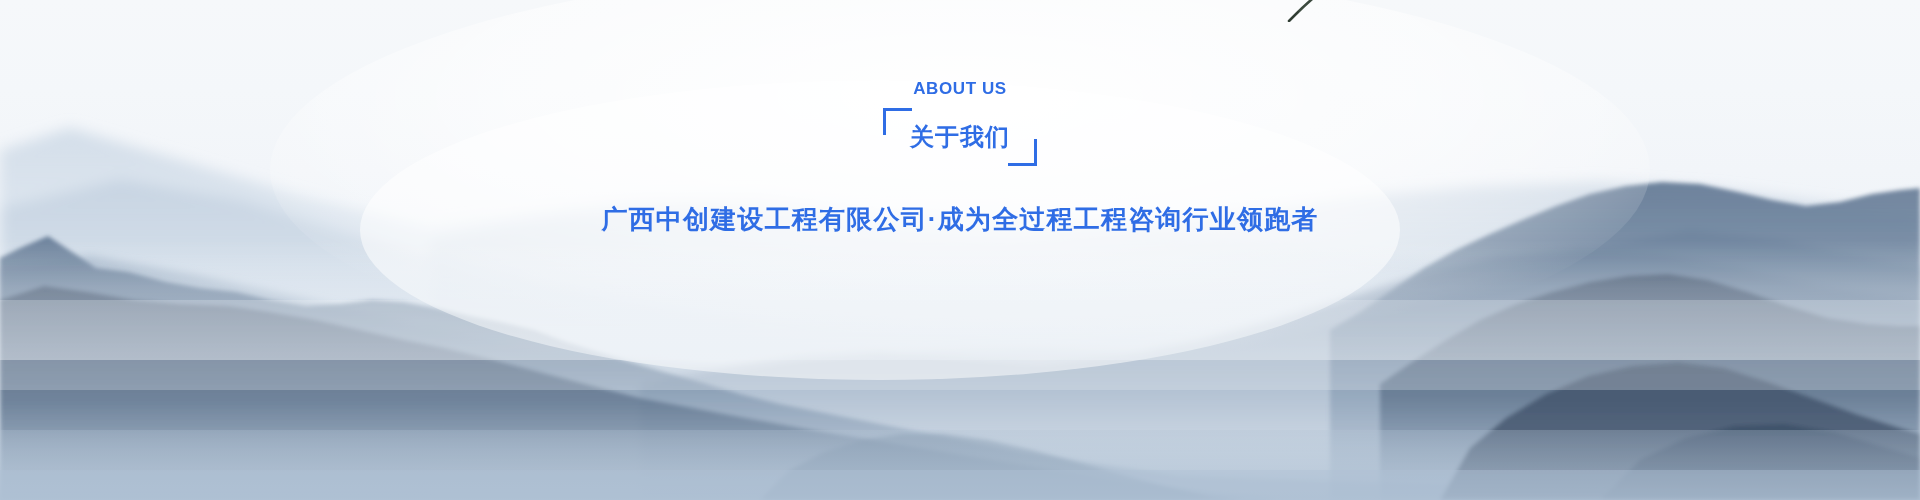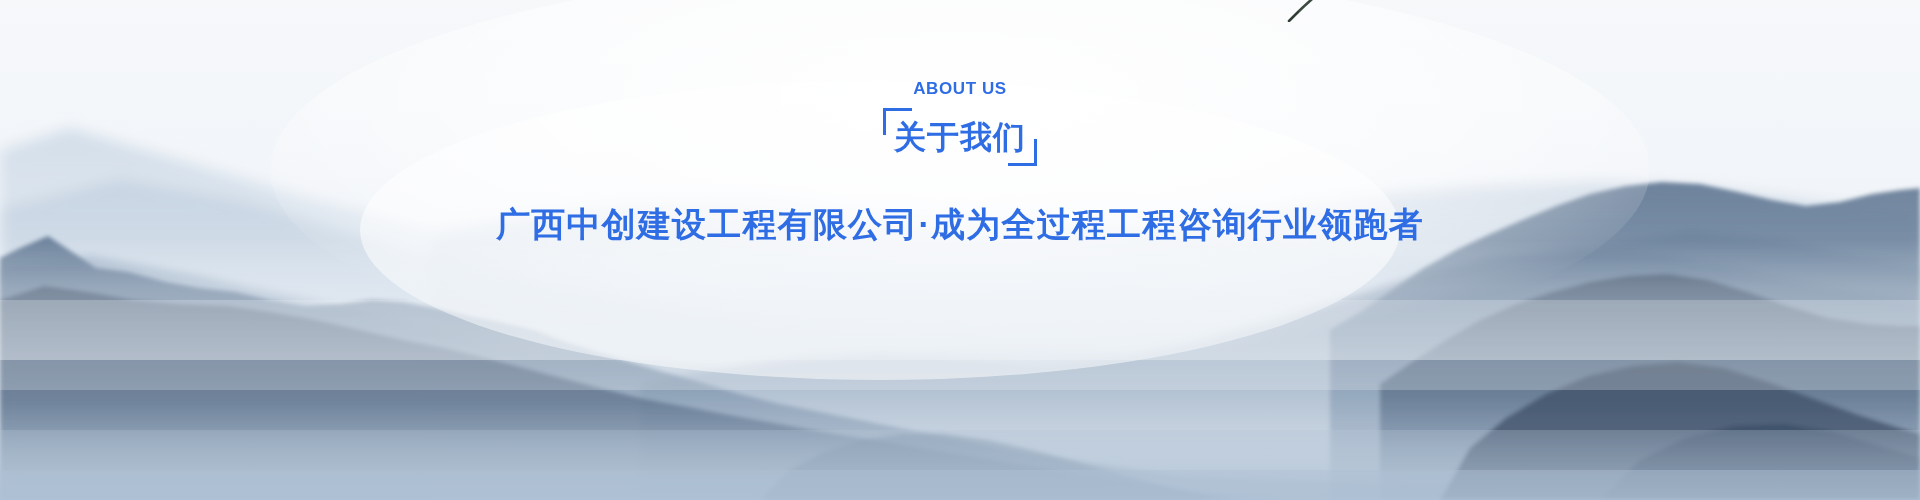--- a/index.html
+++ b/index.html
@@ -94,31 +94,31 @@
     border-bottom: 3px solid #2f6de5;
   }
 
   .cn-label {
     position: absolute;
     left: 0;
     right: 0;
     top: 50%;
     transform: translateY(-50%);
     text-align: center;
-    font-size: 32px;
+    font-size: 24px;
     font-weight: 700;
     letter-spacing: 1px;
     color: #2f6de5;
     line-height: 1;
     white-space: nowrap;
   }
 
   .main-title {
     margin-top: 37px;
-    font-size: 34px;
+    font-size: 26px;
     font-weight: 700;
     letter-spacing: 1.2px;
     color: #2f6de5;
     line-height: 1.25;
     white-space: nowrap;
     text-align: center;
     pointer-events: auto;
   }
 
   

